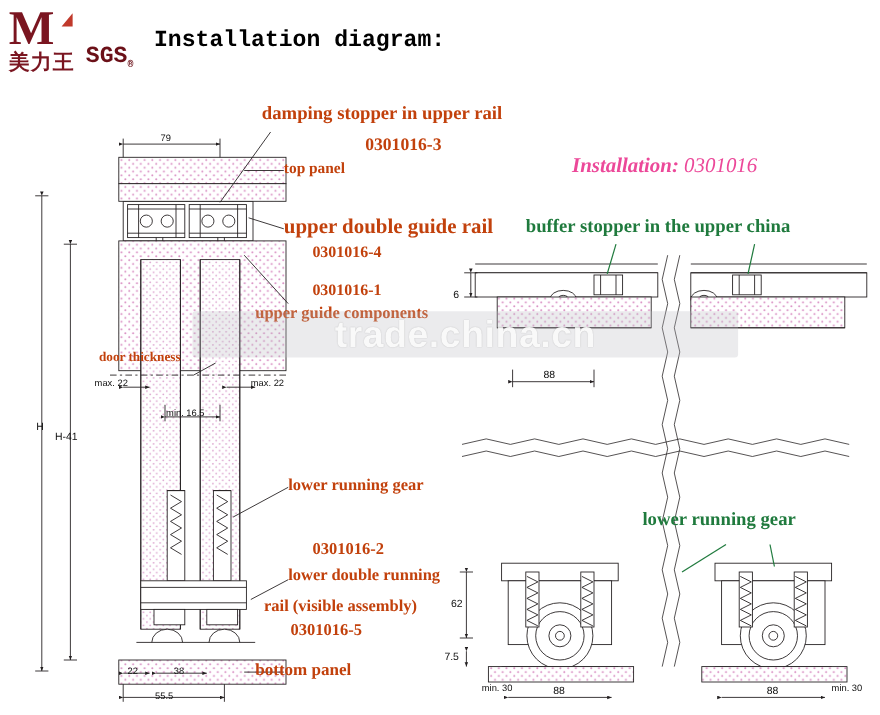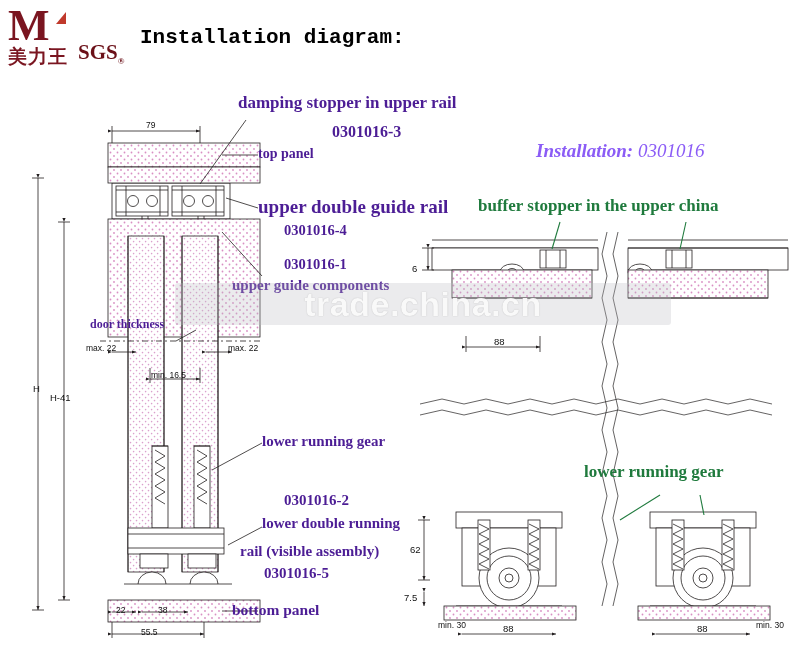--- a/index.html
+++ b/index.html
@@ -26,39 +26,39 @@
     border-bottom:12px solid #c0392b;
   }
   #logo .cn {
     position:absolute; left:0; top:36px;
     font-size:19px; font-weight:bold; color:#7a1520;
     letter-spacing:1px;
   }
   #logo .sgs {
     position:absolute; left:70px; top:32px;
     font-size:21px; font-weight:bold; color:#6b1018;
-    font-family:Liberation Serif, serif;
+    font-family:Liberation Mono, monospace;
   }
   #logo .sgs sub { font-size:9px; }
 
   
   #title {
     left:140px; top:26px;
     font-size:21px; font-weight:bold; color:#000;
     font-family:Liberation Mono, monospace;
   }
   #install-code {
     left:520px; top:140px;
-    font-size:19px; font-weight:bold; font-style:italic; color:#8b5cf6;margin-left:16px;
+    font-size:19px; font-weight:bold; font-style:italic; color:#ec4899;
   }
   #install-code .num { font-weight:normal; font-style:italic; }
 
   
   .lbl {
-    color:#4c1d95; font-weight:bold;
+    color:#c2410c; font-weight:bold;
     font-family:"Liberation Serif", serif;
     line-height:1.12;
   }
   .lbl.green { color:#1f7a3d; }
 
   
   svg.overlay { position:absolute; left:0; top:0; width:800px; height:650px; pointer-events:none; }
 
   
   #wm {

